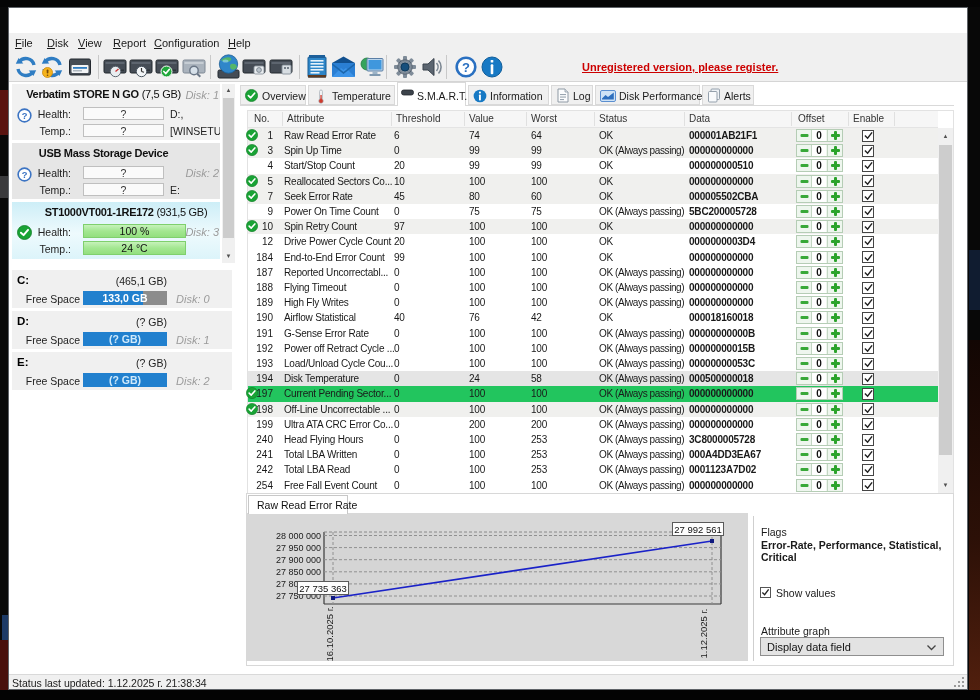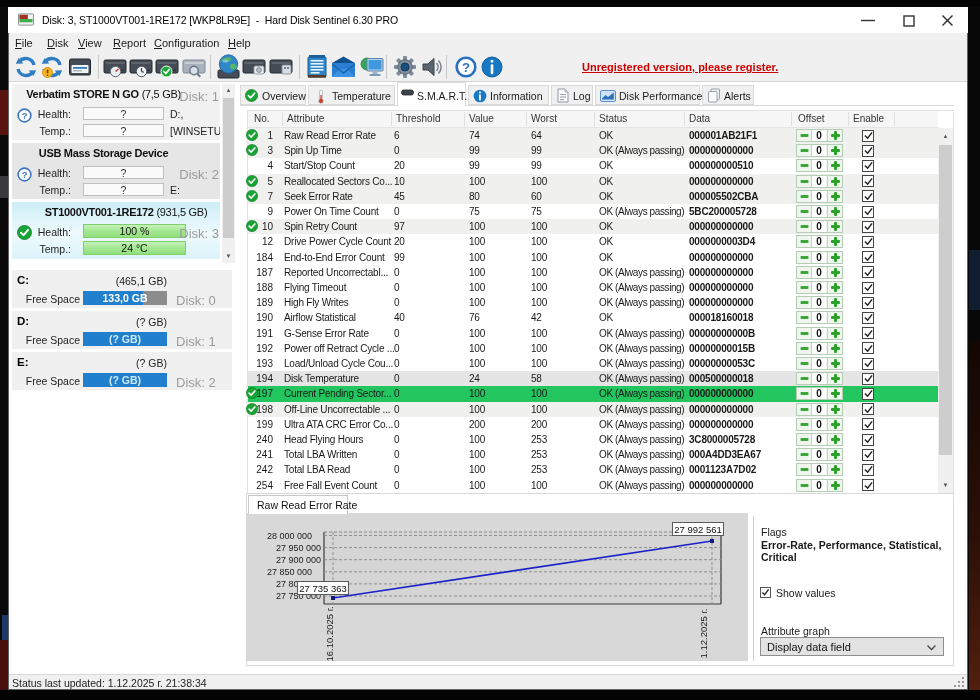--- a/index.html
+++ b/index.html
@@ -14,21 +14,21 @@
 
 .toolbar { position:absolute; left:9px; top:52px; width:958px; height:30px; background:#f0f0f0; border-bottom:1px solid #d5d5d5; }
 .tsep { position:absolute; top:3px; width:1px; height:24px; background:#c9c9c9; }
 .unreg { position:absolute; left:540px; top:61px; font-size:11px; font-weight:bold; color:#c00; text-decoration:underline; white-space:nowrap;padding-left:42px; }
 
 .dentry { position:absolute; left:12px; width:208px; overflow:hidden; }
 .dtitle { position:absolute; top:4px; left:0; width:183px; text-align:center; font-size:11px; color:#111; white-space:nowrap; letter-spacing:-0.3px; }
 .dlbl { position:absolute; font-size:10.5px; color:#222; }
 .dbox { position:absolute; left:71px; width:81px; height:13px; background:#fafafa; border:1px solid #bfbfbf; font-size:10.5px; color:#333; text-align:center; line-height:12px; }
 .gbar { position:absolute; left:71px; width:103px; height:14px; background:linear-gradient(180deg,#c6f2ba,#a3e791 50%,#93df7f); border:1px solid #7fd06d; font-size:10.5px; color:#111; text-align:center; line-height:13px; }
-.ditalic { position:absolute; font-size:13px; color:#9b9b9b; }
+.ditalic { position:absolute; font-size:11px; font-style:italic; color:#9b9b9b; }
 .pentry { position:absolute; left:12px; width:220px; height:38px; background:#f0f0f0; overflow:hidden; }
 .pbar { position:absolute; left:71px; top:21px; width:84px; height:14px; background:#2180ce; font-size:10.5px; font-weight:bold; color:#fff; text-align:center; line-height:14px; }
 
 .sb { position:absolute; background:#f0f0f0; }
 .sb-thumb { position:absolute; left:1px; background:#cdcdcd; }
 .sb-ar { position:absolute; left:0; width:100%; text-align:center; color:#505050; font-size:6px; line-height:13px; }
 
 .tab { position:absolute; top:85px; height:20px; background:#f0f0f0; border:1px solid #d9d9d9; font-size:10.5px; color:#1a1a1a; }
 .tab-t { position:absolute; top:4px; white-space:nowrap; }
 .tab-active { top:82px; height:24px; background:#fff; border-bottom:none; z-index:3; }
@@ -69,38 +69,20 @@
 <div class="abs" style="left:2px;top:615px;width:6px;height:25px;background:#1d3a66"></div>
 <div class="abs" style="left:0;top:640px;width:8px;height:60px;background:#48100c"></div>
 <div class="abs" style="left:968px;top:0;width:12px;height:700px;background:#080808"></div>
 <div class="abs" style="left:969px;top:250px;width:11px;height:60px;background:#101c30"></div>
 <div class="abs" style="left:969px;top:340px;width:11px;height:360px;background:linear-gradient(180deg,#120603,#2c1007 55%,#53200e)"></div>
 <div class="abs" style="left:0;top:690px;width:980px;height:10px;background:#030303"></div>
 <div class="abs" style="left:0;top:0;width:980px;height:7px;background:#050505"></div>
 
 <div class="win"></div>
 
-<div class="titlebar">
-<svg class="abs" style="left:10px;top:5px" width="16" height="15" viewBox="0 0 17 16">
-        <rect x="0.5" y="2" width="16" height="12" rx="1" fill="#f2f2f2" stroke="#8a8a8a" stroke-width="1"></rect>
-        <rect x="1.5" y="3" width="9" height="4.5" fill="#a33327"></rect>
-        <rect x="1.5" y="7.5" width="14" height="3.5" fill="#3fae4a"></rect>
-      </svg>
-<span class="title-txt">Disk: 3, ST1000VT001-1RE172 [WKP8LR9E]&nbsp; -&nbsp; Hard Disk Sentinel 6.30 PRO</span>
-<svg class="abs" style="left:852px;top:12px" width="16" height="3" viewBox="0 0 16 3">
-        <line x1="1" y1="1.5" x2="15" y2="1.5" stroke="#333" stroke-width="1.4"></line>
-      </svg>
-<svg class="abs" style="left:895px;top:8px" width="12" height="12" viewBox="0 0 12 12">
-        <rect x="1" y="1" width="10" height="10" fill="none" stroke="#333" stroke-width="1.4"></rect>
-      </svg>
-<svg class="abs" style="left:933px;top:7px" width="13" height="13" viewBox="0 0 13 13">
-        <line x1="1.5" y1="1.5" x2="11.5" y2="11.5" stroke="#333" stroke-width="1.5"></line>
-        <line x1="11.5" y1="1.5" x2="1.5" y2="11.5" stroke="#333" stroke-width="1.5"></line>
-      </svg>
-</div>
 
 <div class="menubar">
 <span class="menu-i" style="left:6px"><u>F</u>ile</span>
 <span class="menu-i" style="left:38px"><u>D</u>isk</span>
 <span class="menu-i" style="left:69px"><u>V</u>iew</span>
 <span class="menu-i" style="left:104px"><u>R</u>eport</span>
 <span class="menu-i" style="left:145px"><u>C</u>onfiguration</span>
 <span class="menu-i" style="left:219px"><u>H</u>elp</span>
 </div>
 
@@ -1013,24 +995,24 @@
     <line x1="78" y1="58.8" x2="475" y2="58.8"></line>
     <line x1="78" y1="70.9" x2="475" y2="70.9"></line>
     <line x1="78" y1="83" x2="475" y2="83"></line>
     <line x1="87" y1="19" x2="87" y2="91"></line>
     <line x1="466" y1="19" x2="466" y2="91"></line>
   </g>
   <line x1="87" y1="85" x2="466" y2="28" stroke="#1a22c8" stroke-width="1.7"></line>
   <rect x="85" y="83" width="4" height="4" fill="#101a80"></rect>
   <rect x="464" y="26" width="4" height="4" fill="#101a80"></rect>
 </svg>
-<span class="glabel" style="left:258px;top:531px;width:63px;text-align:center">28 000 000</span>
+<span class="glabel" style="left:258px;top:531px;width:63px;text-align:right">28 000 000</span>
 <span class="glabel" style="left:258px;top:543px;width:63px;text-align:right">27 950 000</span>
 <span class="glabel" style="left:258px;top:555px;width:63px;text-align:right">27 900 000</span>
-<span class="glabel" style="left:258px;top:567px;width:63px;text-align:center">27 850 000</span>
+<span class="glabel" style="left:258px;top:567px;width:63px;text-align:right">27 850 000</span>
 <span class="glabel" style="left:258px;top:579px;width:63px;text-align:right">27 800 000</span>
 <span class="glabel" style="left:258px;top:591px;width:63px;text-align:right">27 750 000</span>
 <div class="vbox" style="left:672px;top:522px">27 992 561</div>
 <div class="vbox" style="left:297px;top:581px">27 735 363</div>
 <div class="glabel" style="left:300px;top:627px;width:58px;transform:rotate(-90deg);font-size:9.5px">16.10.2025 г.</div>
 <div class="glabel" style="left:674px;top:624px;width:58px;transform:rotate(-90deg);font-size:9.5px">1.12.2025 г.</div>
 
 <div class="abs" style="left:753px;top:516px;width:1px;height:145px;background:#cfcfcf"></div>
 <span class="flag" style="top:526px">Flags</span>
 <span class="flag" style="top:539px;font-weight:bold;width:185px">Error-Rate, Performance, Statistical, Critical</span>

